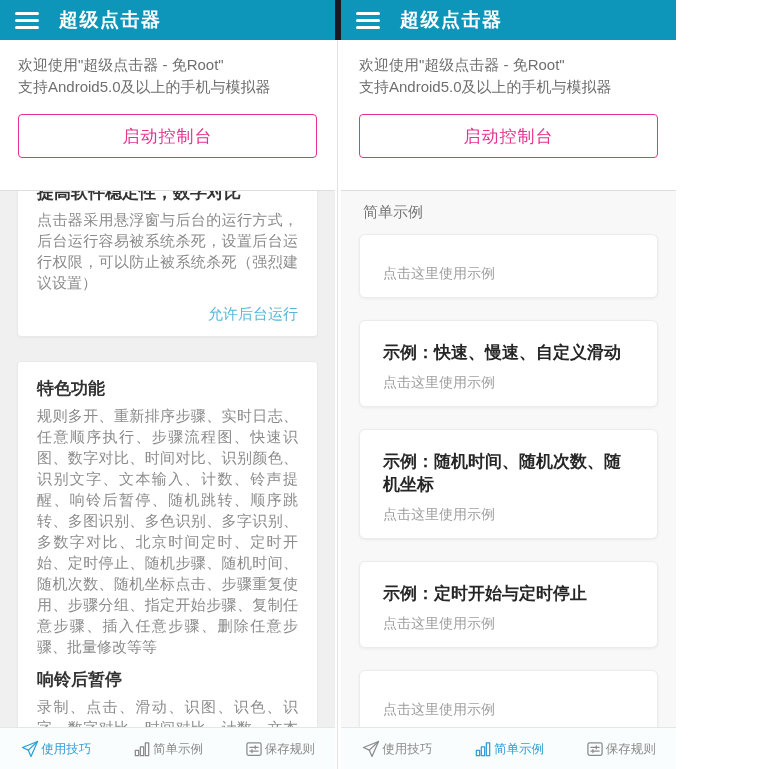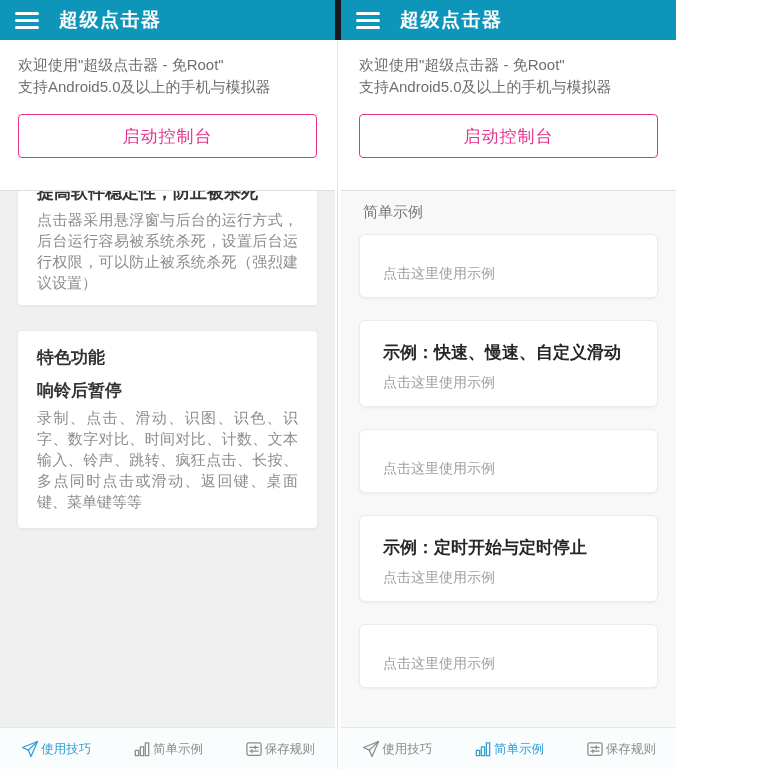--- a/index.html
+++ b/index.html
@@ -77,26 +77,30 @@
     </header>
 
     <div class="welcome">
       <p>欢迎使用"超级点击器 - 免Root"</p>
       <p>支持Android5.0及以上的手机与模拟器</p>
       <button class="launch">启动控制台</button>
     </div>
 
     <div class="scroll left-scroll">
       <div class="card clipped">
-        <h3>提高软件稳定性，防止被杀死</h3>
+        <h3>提高软件稳定性，数字对比</h3>
         <p class="body">点击器采用悬浮窗与后台的运行方式，后台运行容易被系统杀死，设置后台运行权限，可以防止被系统杀死（强烈建议设置）</p>
+        <div class="linkrow">
+          <a>允许后台运行</a>
+        </div>
       </div>
 
       <div class="card features">
         <h3>特色功能</h3>
+        <p class="body">规则多开、重新排序步骤、实时日志、任意顺序执行、步骤流程图、快速识图、数字对比、时间对比、识别颜色、识别文字、文本输入、计数、铃声提醒、响铃后暂停、随机跳转、顺序跳转、多图识别、多色识别、多字识别、多数字对比、北京时间定时、定时开始、定时停止、随机步骤、随机时间、随机次数、随机坐标点击、步骤重复使用、步骤分组、指定开始步骤、复制任意步骤、插入任意步骤、删除任意步骤、批量修改等等</p>
         <h3 class="mt">响铃后暂停</h3>
         <p class="body">录制、点击、滑动、识图、识色、识字、数字对比、时间对比、计数、文本输入、铃声、跳转、疯狂点击、长按、多点同时点击或滑动、返回键、桌面键、菜单键等等</p>
       </div>
     </div>
 
     <nav class="bottom-nav">
       <div class="nav-item active">
         <svg viewBox="0 0 24 24">
           <path d="M21 3 L3 10.2 L10 13.4 L13.2 21 Z"></path>
           <path d="M10 13.4 L21 3"></path>
@@ -146,20 +150,21 @@
       <div class="example-card">
         <div class="sub">点击这里使用示例</div>
       </div>
 
       <div class="example-card">
         <h4>示例：快速、慢速、自定义滑动</h4>
         <div class="sub">点击这里使用示例</div>
       </div>
 
       <div class="example-card">
+        <h4>示例：随机时间、随机次数、随机坐标</h4>
         <div class="sub">点击这里使用示例</div>
       </div>
 
       <div class="example-card">
         <h4>示例：定时开始与定时停止</h4>
         <div class="sub">点击这里使用示例</div>
       </div>
 
       <div class="example-card">
         <div class="sub">点击这里使用示例</div>

